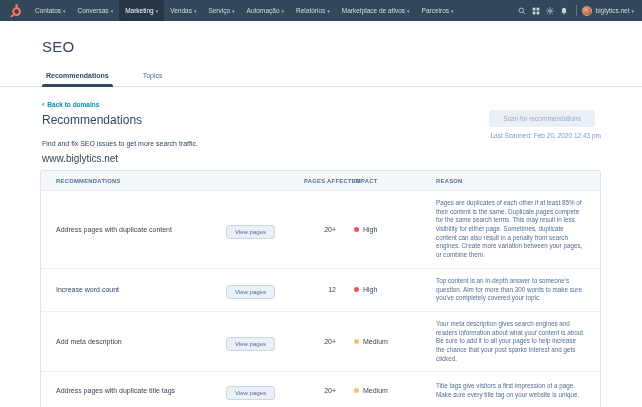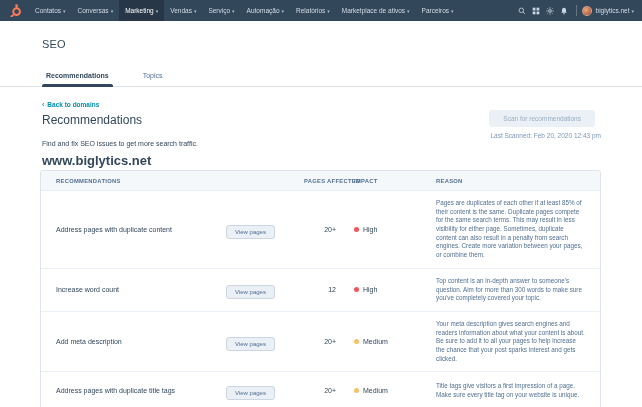--- a/index.html
+++ b/index.html
@@ -28,21 +28,21 @@
   .nav-icon svg { width:8px; height:8px; }
   .nav-divider { width:1px; height:11px; background:rgba(255,255,255,0.25); margin:0 5px; }
   .avatar {
     width:10px; height:10px; border-radius:50%; flex:none;
     background:radial-gradient(circle at 35% 35%, #e8a87c, #b5654a 70%, #8a4634);
     border:1px solid rgba(255,255,255,0.3);
   }
   .account-name { color:#d4dce5; font-size:6.5px; margin-left:4px; display:flex; align-items:center; cursor:pointer; }
 
   
-  .page-title { position:absolute; left:42px; top:38px; font-size:11px; font-weight:400; color:#33475b; letter-spacing:.2px; }
+  .page-title { position:absolute; left:42px; top:38px; font-size:15px; font-weight:400; color:#33475b; letter-spacing:.2px; }
   .tabbar {
     position:absolute; left:0; top:66px; width:642px; height:21px;
     border-bottom:1px solid #dfe3eb; display:flex; align-items:flex-end; padding-left:42px;
   }
   .tab {
     font-size:7px; color:#33475b; padding:0 4px 7px 4px; margin-right:26px;
     cursor:pointer; position:relative; font-weight:600;
   }
   .tab.inactive { font-weight:400; color:#516f90; }
   .tab.active::after {
@@ -57,21 +57,21 @@
   }
   .back-chevron { font-size:7px; margin-right:3px; }
   .content-heading { position:absolute; left:42px; top:113px; font-size:12px; font-weight:400; color:#33475b; }
   .scan-btn {
     position:absolute; right:47px; top:110px; height:17px; padding:0 14px;
     background:#eaf0f6; color:#99acc2; border:none; border-radius:3px;
     font-size:6.5px; font-family:"Liberation Sans", sans-serif; cursor:default;
   }
   .last-scanned { position:absolute; right:41px; top:132px; font-size:6.5px; color:#7c98b6; }
   .subtitle { position:absolute; left:42px; top:140px; font-size:7px; color:#33475b; }
-  .domain-name { position:absolute; left:42px; top:153px; font-size:13px; font-weight:700; color:#33475b; }
+  .domain-name { position:absolute; left:42px; top:153px; font-size:10px; font-weight:400; color:#33475b; }
 
   
   .reco-table {
     position:absolute; left:40px; top:170px; width:561px;
     border:1px solid #dfe3eb; border-radius:3px; background:#ffffff;
   }
   .t-row {
     display:grid; grid-template-columns:185px 78px 32px 95px 1fr;
     align-items:center; border-top:1px solid #eaf0f6;
   }

